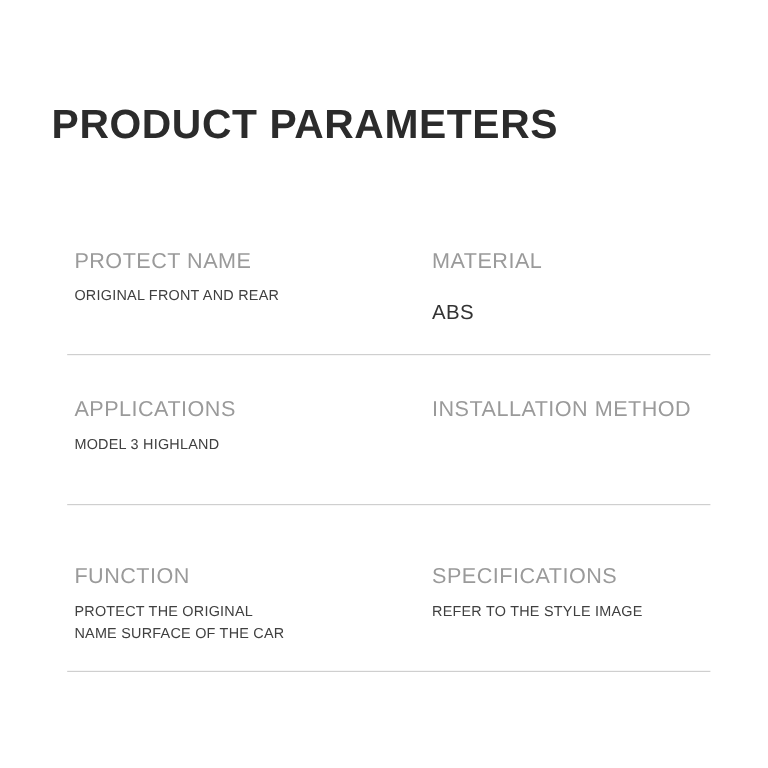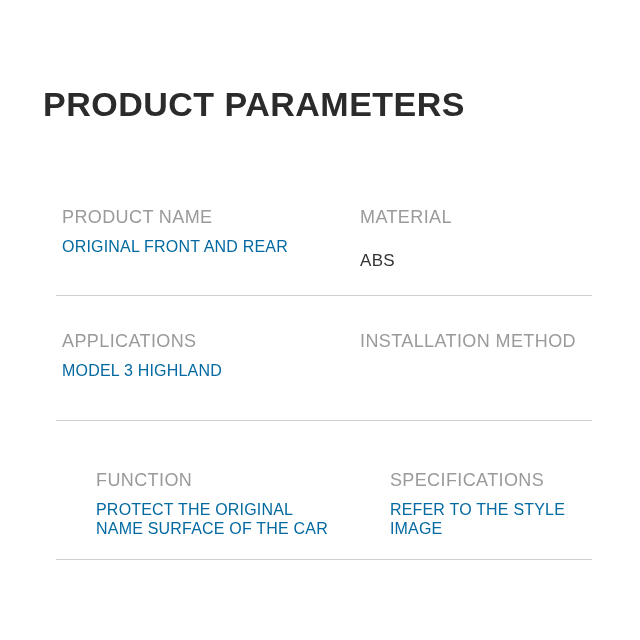--- a/index.html
+++ b/index.html
@@ -59,36 +59,36 @@
 
   .spec-cell {
     box-sizing: border-box;
     padding-top: 6px;
   }
   .spec-cell.col-left  { width: 302px; padding-left: 6px; }
   .spec-cell.col-right { width: 234px; padding-left: 2px; }
 
   
   .row-2 .spec-cell { padding-top: 34px; }
-  .row-3 .spec-cell { padding-top: 48px; margin-left: 34px; }
+  .row-3 .spec-cell { padding-top: 48px; }
 
   .spec-label {
     font-size: 18px;
     font-weight: 400;
     color: #9a9a9a;
     letter-spacing: 0.4px;
     line-height: 22px;
     white-space: nowrap;
   }
 
   .spec-value {
     margin-top: 9px;
-    font-size: 16px;
+    font-size: 12px;
     font-weight: 400;
-    color: #0369a1;
+    color: #404040;
     letter-spacing: 0.2px;
     line-height: 19px;
   }
   .spec-value .vline { display: block; }
 
   
   .spec-value.emphasis {
     margin-top: 22px;
     font-size: 17px;
     color: #333333;
@@ -100,21 +100,21 @@
 <body>
 
 <div class="page">
 
   <div class="page-title">PRODUCT PARAMETERS</div>
 
   <div class="spec-table">
 
     <div class="spec-row row-1">
       <div class="spec-cell col-left">
-        <div class="spec-label">PRODUCT NAME</div>
+        <div class="spec-label">PROTECT NAME</div>
         <div class="spec-value">
             <span class="vline">ORIGINAL FRONT AND REAR</span>
           </div>
       </div>
       <div class="spec-cell col-right">
         <div class="spec-label">MATERIAL</div>
         <div class="spec-value emphasis">
             <span class="vline">ABS</span>
           </div>
       </div>

